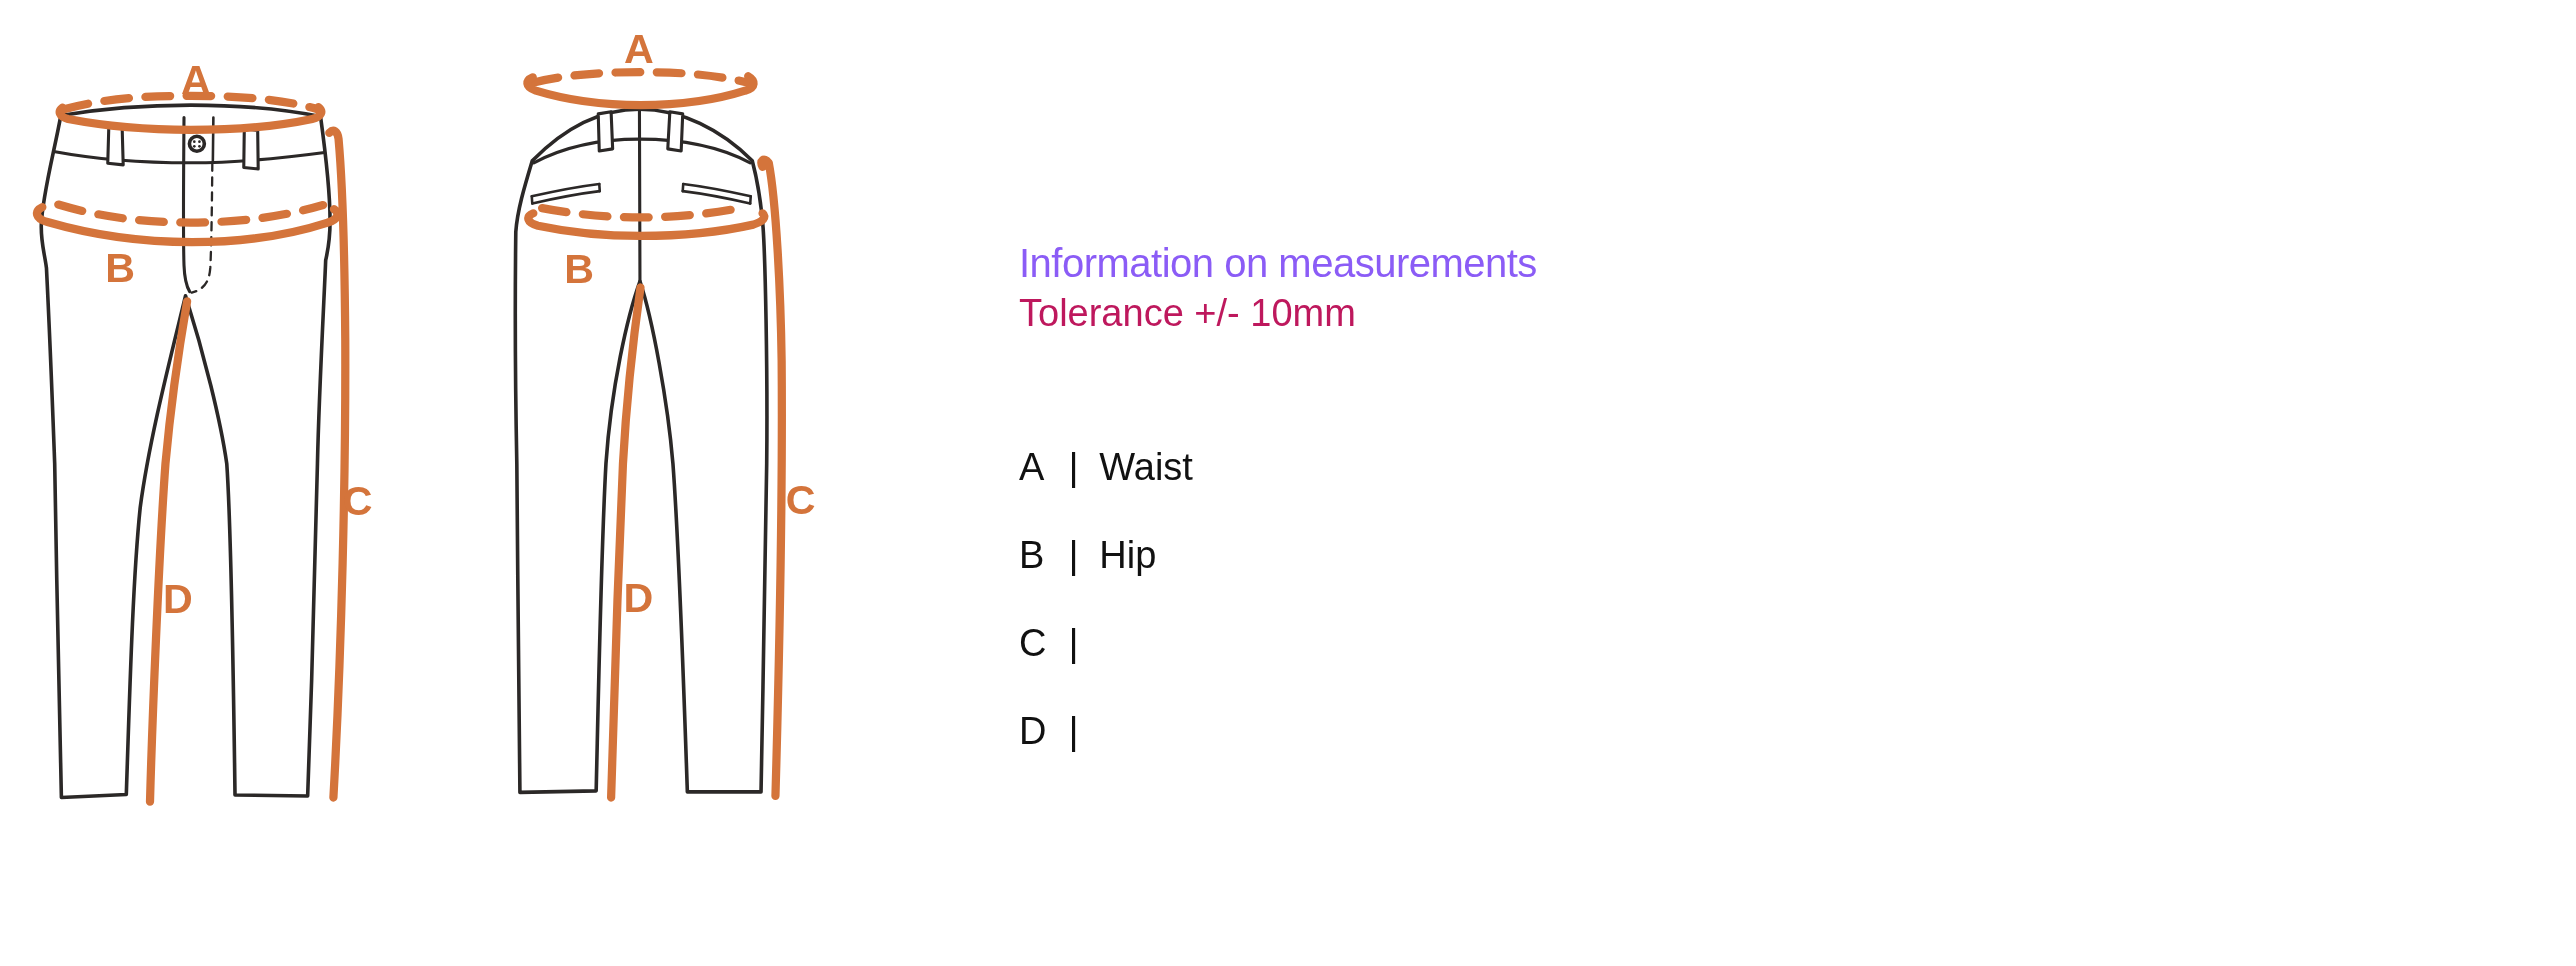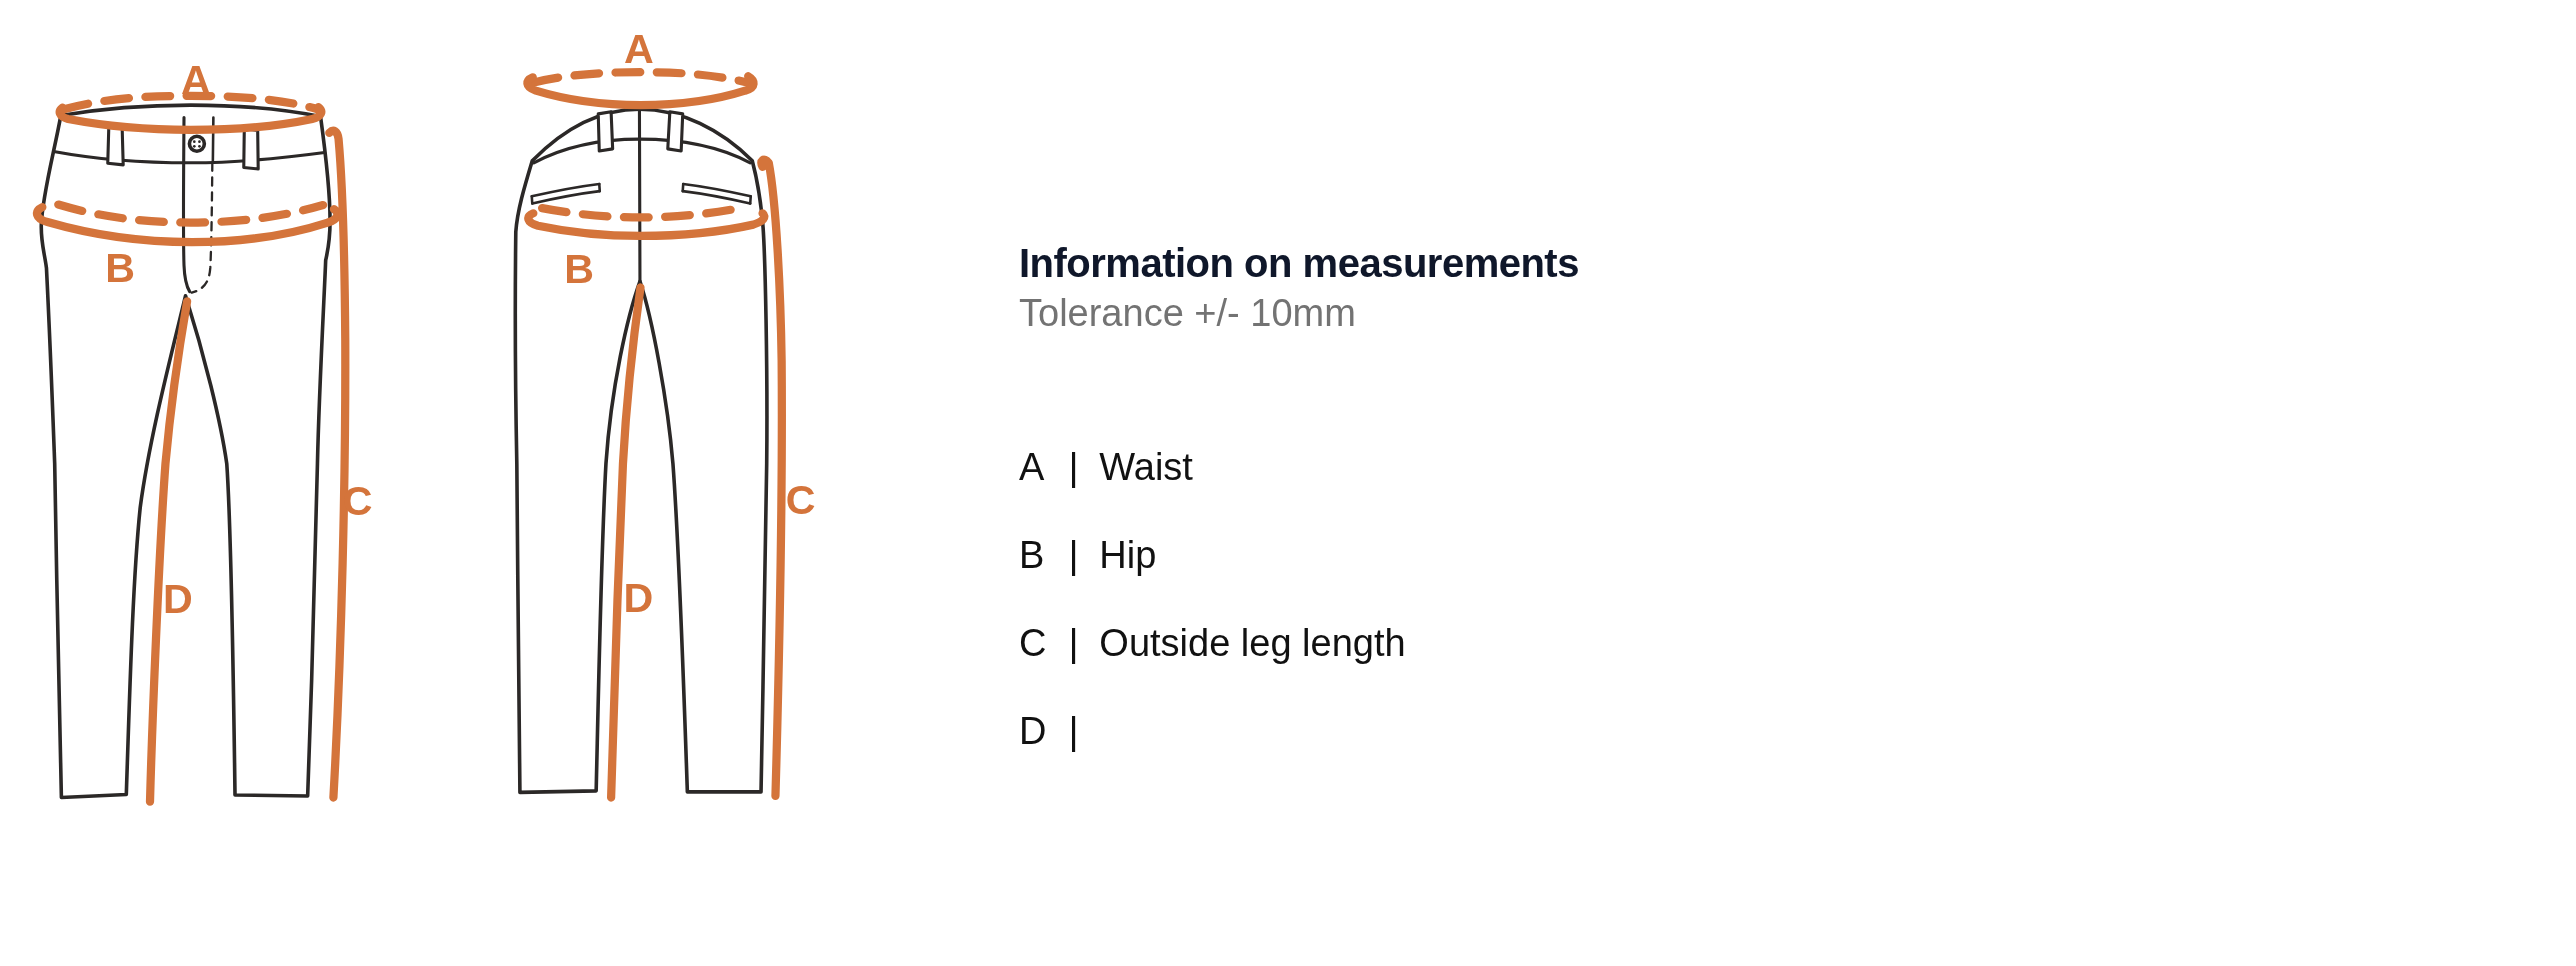--- a/index.html
+++ b/index.html
@@ -24,32 +24,32 @@
     font-family: "Liberation Sans", sans-serif;
     font-size: 80px;
     font-weight: 700;
     fill: #D4743B;
   }
   .info-title {
     position: absolute;
     left: 1019px;
     top: 241px;
     font-size: 40px;
-    font-weight: 700;
+    font-weight: 400;
     letter-spacing: -0.5px;
-    color: #0f172a;
+    color: #8b5cf6;
     white-space: nowrap;
   }
   .info-tolerance {
     position: absolute;
     left: 1019px;
     top: 292px;
     font-size: 38px;
     font-weight: 400;
-    color: #737373;
+    color: #be185d;
     white-space: nowrap;
   }
   .measure-item {
     position: absolute;
     left: 1019px;
     display: flex;
     align-items: baseline;
     font-size: 38px;
     color: #111111;
     white-space: nowrap;
@@ -178,21 +178,20 @@
 
   <div class="measure-item item-b">
     <span class="letter">B</span>
     <span class="separator">|</span>
     <span class="label">Hip</span>
   </div>
 
   <div class="measure-item item-c">
     <span class="letter">C</span>
     <span class="separator">|</span>
-    <span class="label">Outside leg length</span>
   </div>
 
   <div class="measure-item item-d">
     <span class="letter">D</span>
     <span class="separator">|</span>
   </div>
 
 </div>
 
 

